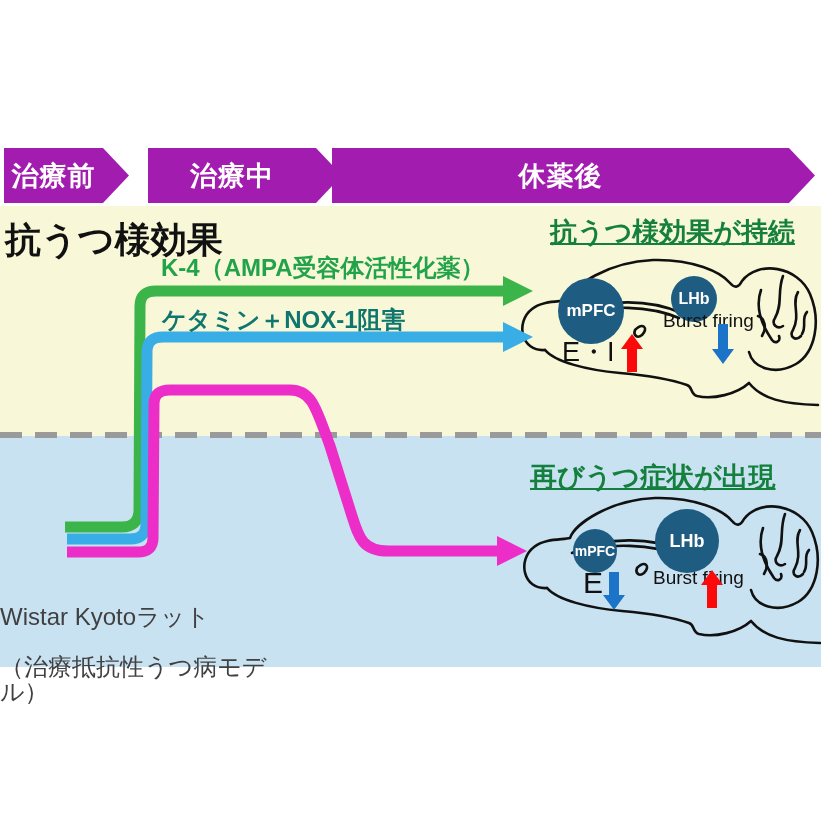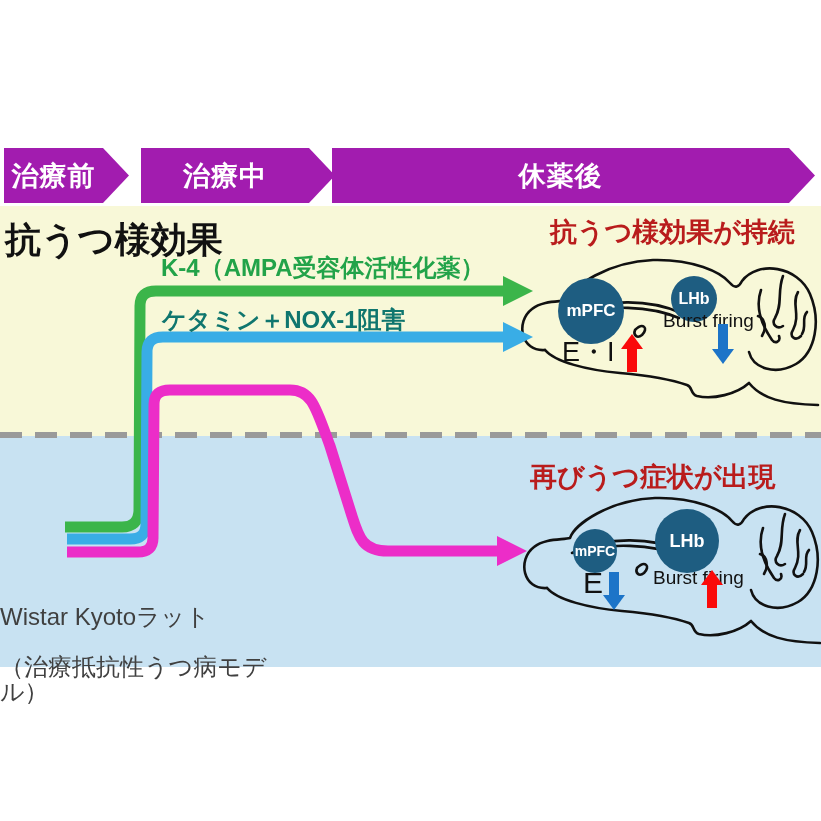--- a/index.html
+++ b/index.html
@@ -9,37 +9,37 @@
   }
   
   .banner{
     position:absolute;top:148px;height:55px;background:#a21caf;color:#ffffff;
     display:flex;align-items:center;justify-content:center;
     font-weight:bold;font-size:27px;letter-spacing:1px;
     clip-path:polygon(0 0, calc(100% - 26px) 0, 100% 50%, calc(100% - 26px) 100%, 0 100%);
     padding-right:26px;box-sizing:border-box;
   }
   .banner-1{left:4px;width:125px;}
-  .banner-2{left:141px;width:194px;}
+  .banner-2{left:148px;width:194px;}
   .banner-3{left:332px;width:483px;}
   
   .phase-upper{position:absolute;left:0;top:206px;width:821px;height:230px;background:#f8f8d8;}
   .phase-lower{position:absolute;left:0;top:436px;width:821px;height:231px;background:#c8e2f2;}
   .divider{
     position:absolute;left:0;top:432px;width:821px;height:6px;
     background:repeating-linear-gradient(90deg,#9a9a9a 0 22px,transparent 22px 35px);
   }
   
   .overlay{position:absolute;left:0;top:0;width:821px;height:821px;}
   
   .lbl{position:absolute;white-space:pre-line;}
   .state-label{font-size:36px;font-weight:bold;color:#111111;}
   .state-upper{left:5px;top:216px;}
   .state-lower{left:5px;top:442px;}
-  .result-title{font-size:27px;font-weight:bold;color:#b91c1c;}
+  .result-title{font-size:27px;font-weight:bold;color:#15803d;text-decoration:underline;}
   .result-upper{left:550px;top:214px;}
   .result-lower{left:530px;top:459px;}
   .curve-label{font-size:24px;font-weight:bold;}
   .curve-k4{left:161px;top:252px;color:#22a349;}
   .curve-ketnox{left:162px;top:304px;color:#0f766e;}
   .curve-ket{left:162px;top:356px;color:#ec2dc8;}
   .subject{
     left:0;top:579px;width:308px;text-align:left;
     font-size:24px;color:#404040;line-height:25px;
   }

